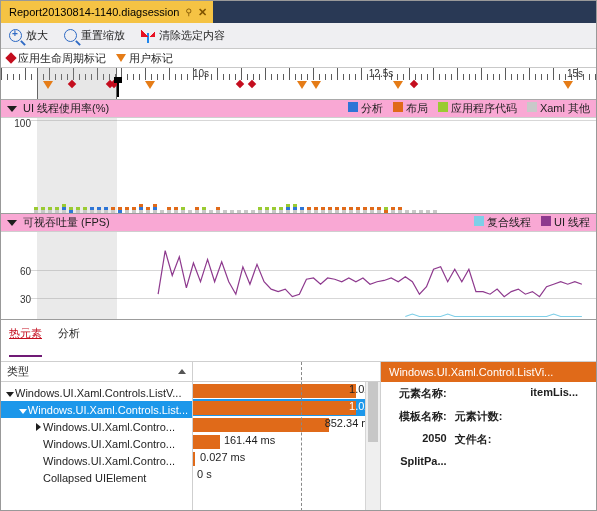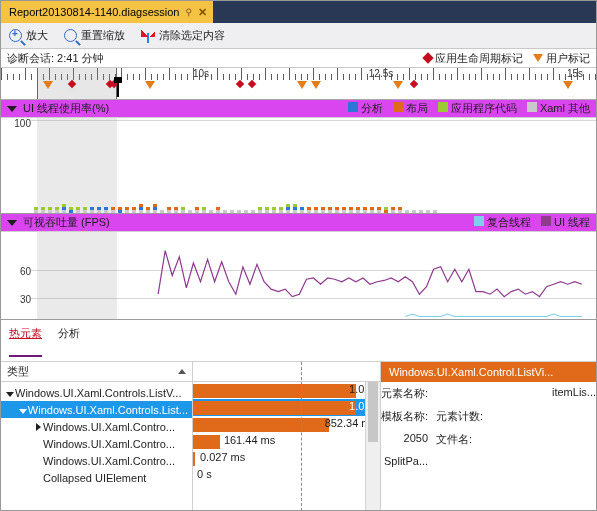--- a/index.html
+++ b/index.html
@@ -45,21 +45,21 @@
   .ruler .sel { position:absolute; left:36px; top:0; width:80px; height:32px; background:rgba(160,160,160,.25); border-left:1px solid #666; border-right:1px solid #666;}
   .ruler .lab { position:absolute; top:0; font-size:10px; color:#333; transform:translateX(-50%);}
   .ruler .lab.l1{left:200px;} .ruler .lab.l2{left:380px;} .ruler .lab.l3{left:574px;}
   .ruler .mark { position:absolute; top:13px;}
   .ruler .m-d { width:6px;height:6px;background:#c40d1e;transform:rotate(45deg);}
   .ruler .m-t { width:0;height:0;border-left:5px solid transparent;border-right:5px solid transparent;border-top:8px solid #e57c17;}
   .ruler .scrub { position:absolute; left:116px; top:11px; width:2px; height:18px; background:#000;}
   .ruler .scrub::before{content:"";position:absolute;left:-3px;top:-2px;width:8px;height:6px;background:#000;}
 
   
-  .lanehdr { height:18px; display:flex; align-items:center; justify-content:space-between; padding:0 6px; border-bottom:1px solid #cfcfcf; background:#d946ef; }
+  .lanehdr { height:18px; display:flex; align-items:center; justify-content:space-between; padding:0 6px; border-bottom:1px solid #cfcfcf; background:#f9a8d4; }
   .lanehdr .lt { display:flex; align-items:center; gap:4px;}
   .caret { width:0;height:0;border-left:5px solid transparent;border-right:5px solid transparent;border-top:6px solid #1e1e1e; margin-right:2px;}
   .legend { display:flex; gap:10px; align-items:center;}
   .sw { width:10px;height:10px;display:inline-block;margin-right:3px;}
 
   
   .lane { position:relative; height:96px; border-bottom:1px solid #9c9c9c; background:#fff; overflow:hidden;}
   .lane .ylab{position:absolute;left:2px;width:28px;text-align:right;font-size:10px;color:#333;}
   .lane .ylab.y100{top:0;} .lane .ylab.y60{top:34px;} .lane .ylab.y30{top:62px;}
   .lane .sel{position:absolute;left:36px;top:0;width:80px;height:100%;background:rgba(160,160,160,.22);}
@@ -106,21 +106,21 @@
   .trow.sel .tri-d{border-top-color:#fff;}
 
   .hbarrow{position:relative;height:17px;display:flex;align-items:center;}
   .hbar{height:14px;background:#e06a19;}
   .hbarrow.sel{background:#1c97ea;color:#fff;}
   .hbarrow.sel .hbar{background:#e06a19;}
   .hval{position:absolute;left:4px;right:4px;top:1px;font-size:11px;white-space:nowrap;text-align:left;}
   .hval.r{ text-align:right;}
 
   .det-title{background:#e06a19;color:#fff;padding:4px 8px;font-size:11px;white-space:nowrap;overflow:hidden;text-overflow:ellipsis;}
-  .det-body{padding:4px 0; display:grid; grid-template-columns: auto 1fr; row-gap:8px; column-gap:8px; font-size:11px;}
+  .det-body{padding:4px 18px; display:grid; grid-template-columns: auto 1fr; row-gap:8px; column-gap:8px; font-size:11px;font-weight:bold;}
   .det-body .v{ text-align:right; white-space:nowrap; overflow:hidden; text-overflow:ellipsis;}
   .vrule{position:absolute;top:0;bottom:0;left:108px;border-left:1px dashed #888;}
 
   
   .sb{position:absolute;right:0;top:20px;bottom:0;width:15px;background:#efefef;border-left:1px solid #d5d5d5;}
   .sb .th{position:absolute;left:2px;right:2px;top:0;height:60px;background:#c7c7c7;}
 </style>
 </head>
 <body>
 
@@ -141,21 +141,20 @@
     <span class="ic-zrst"></span>
     <span>重置缩放</span>
   </div>
   <div class="tbtn">
     <span class="ic-clear"></span>
     <span>清除选定内容</span>
   </div>
 </div>
 
 <div class="sesshdr">
-  <span>诊断会话: 2:41 分钟</span>
   <div class="legmarks">
     <span><span class="diamond"></span><span>应用生命周期标记</span></span>
     <span><span class="tri"></span><span>用户标记</span></span>
   </div>
 </div>
 
 <div class="ruler">
   <div class="sel"></div>
   <span class="lab l1">10s</span>
   <span class="lab l2">12.5s</span>

